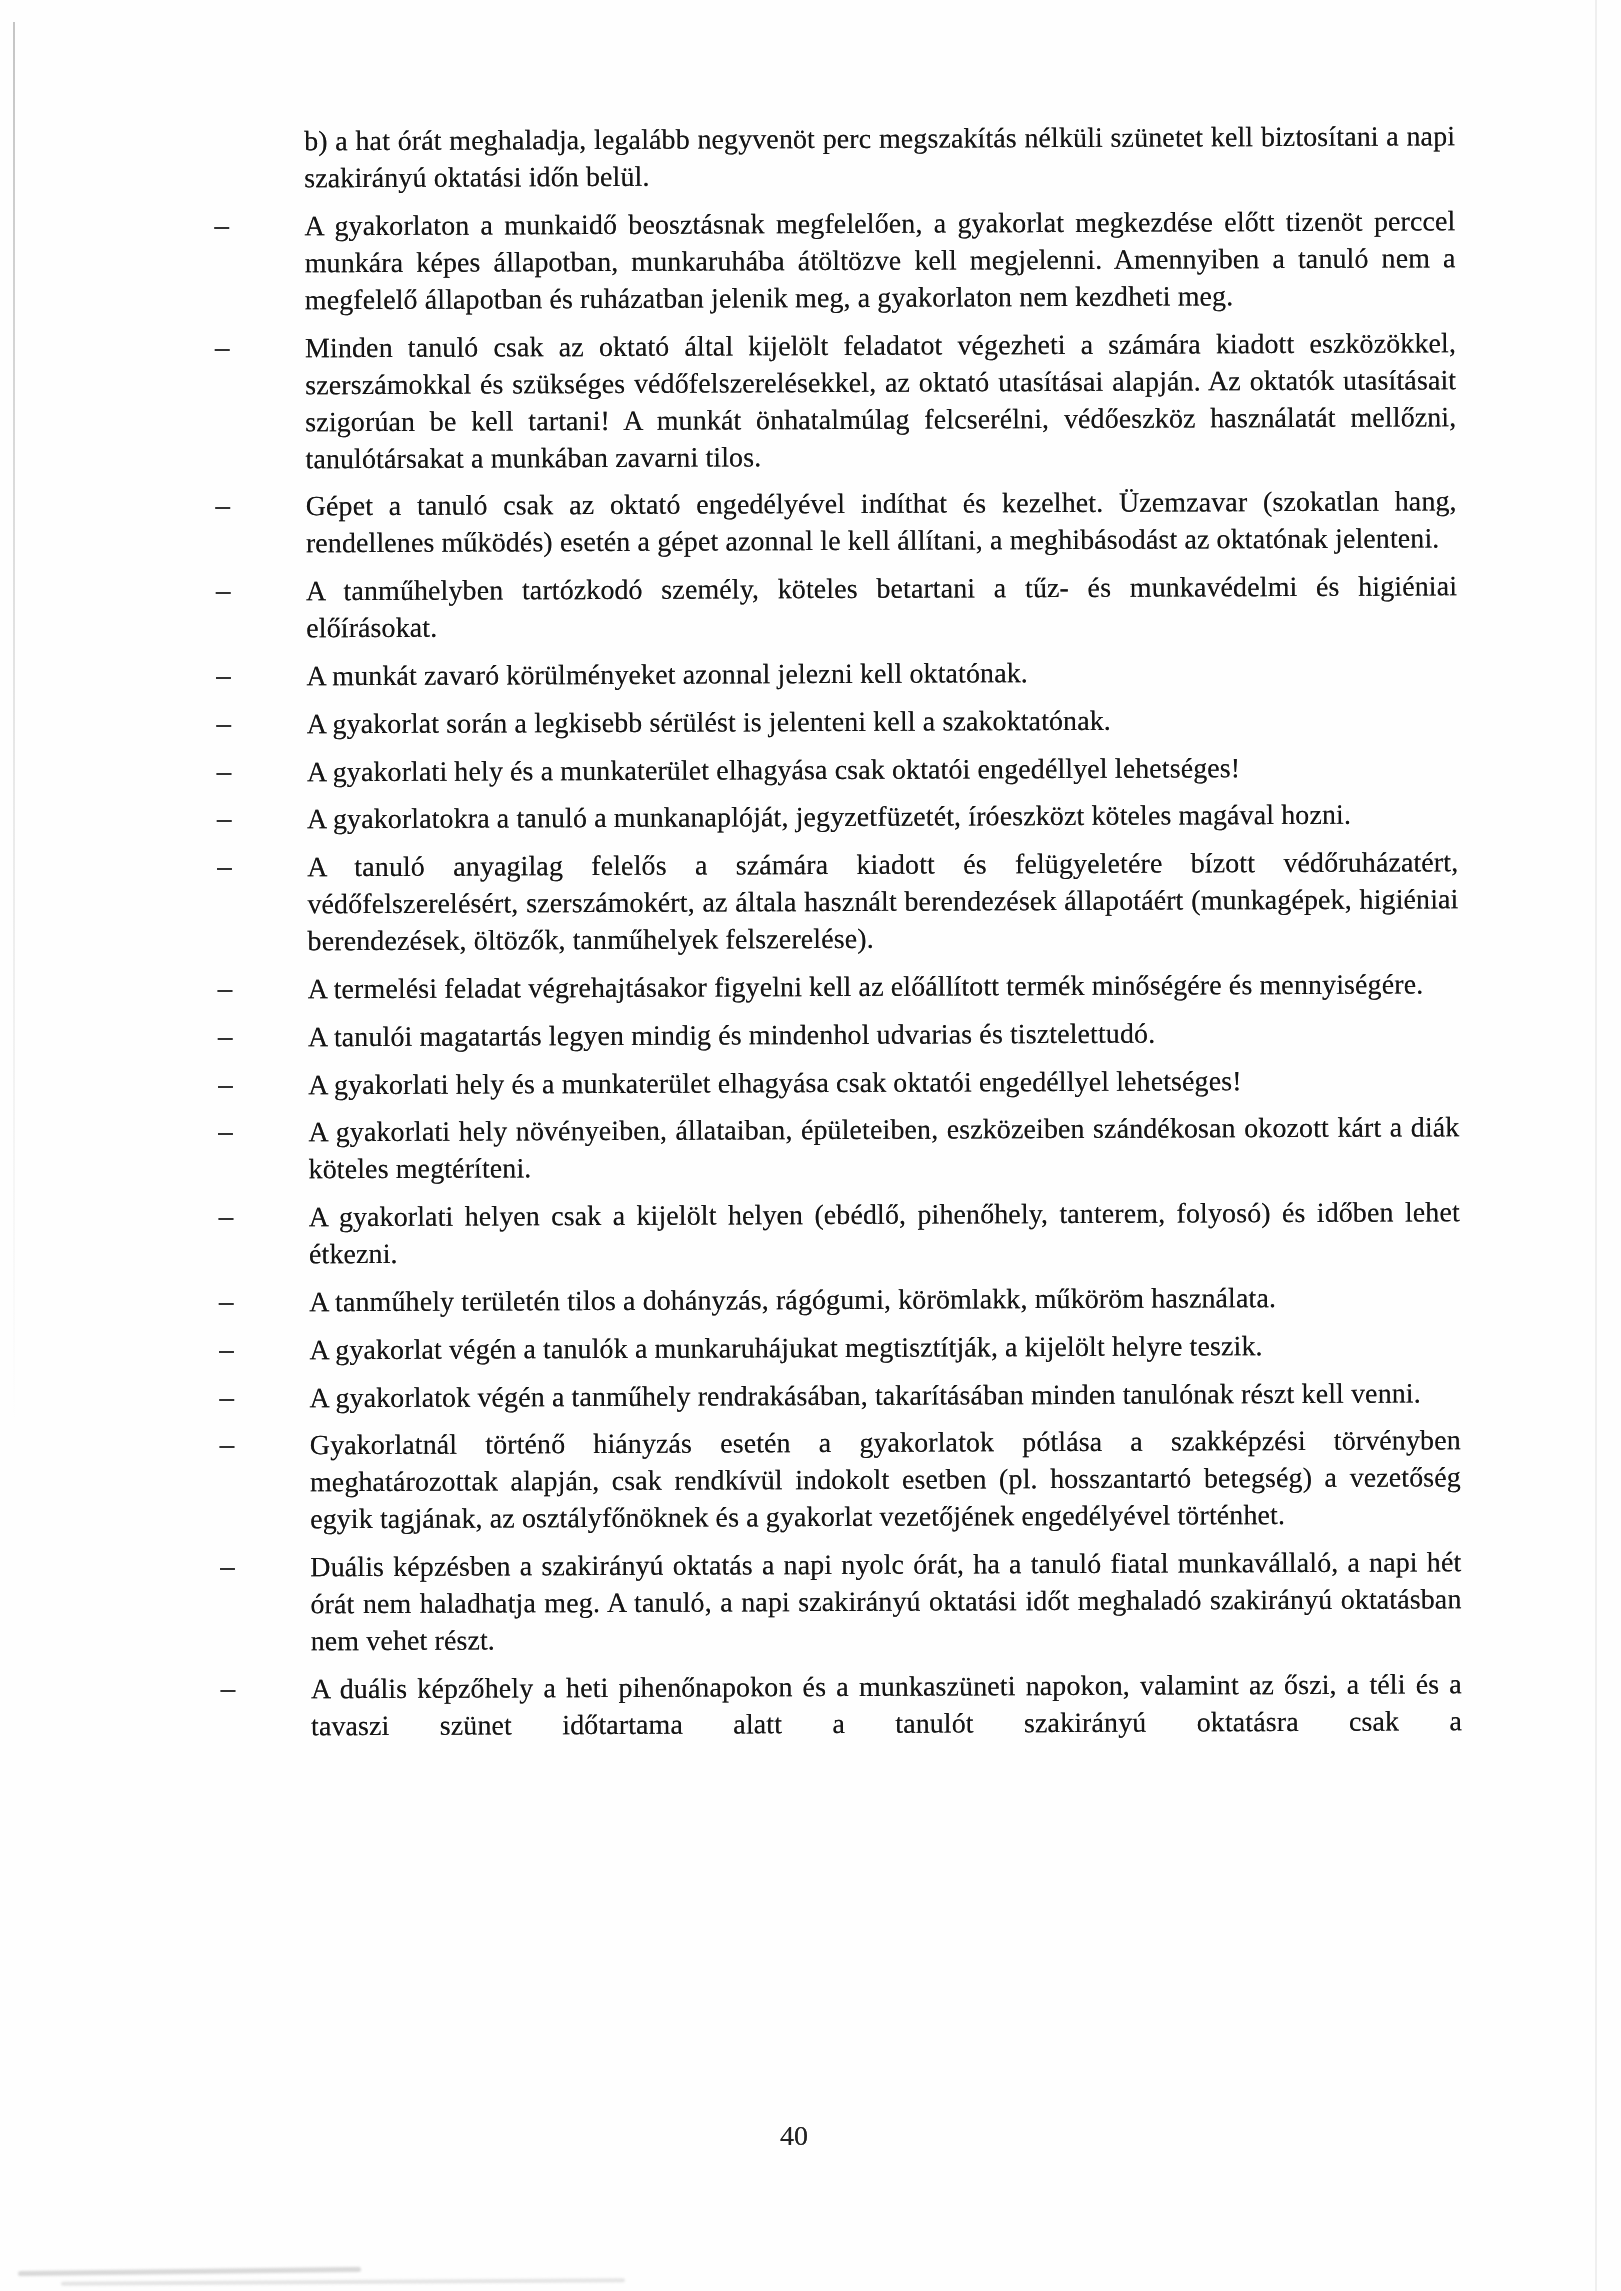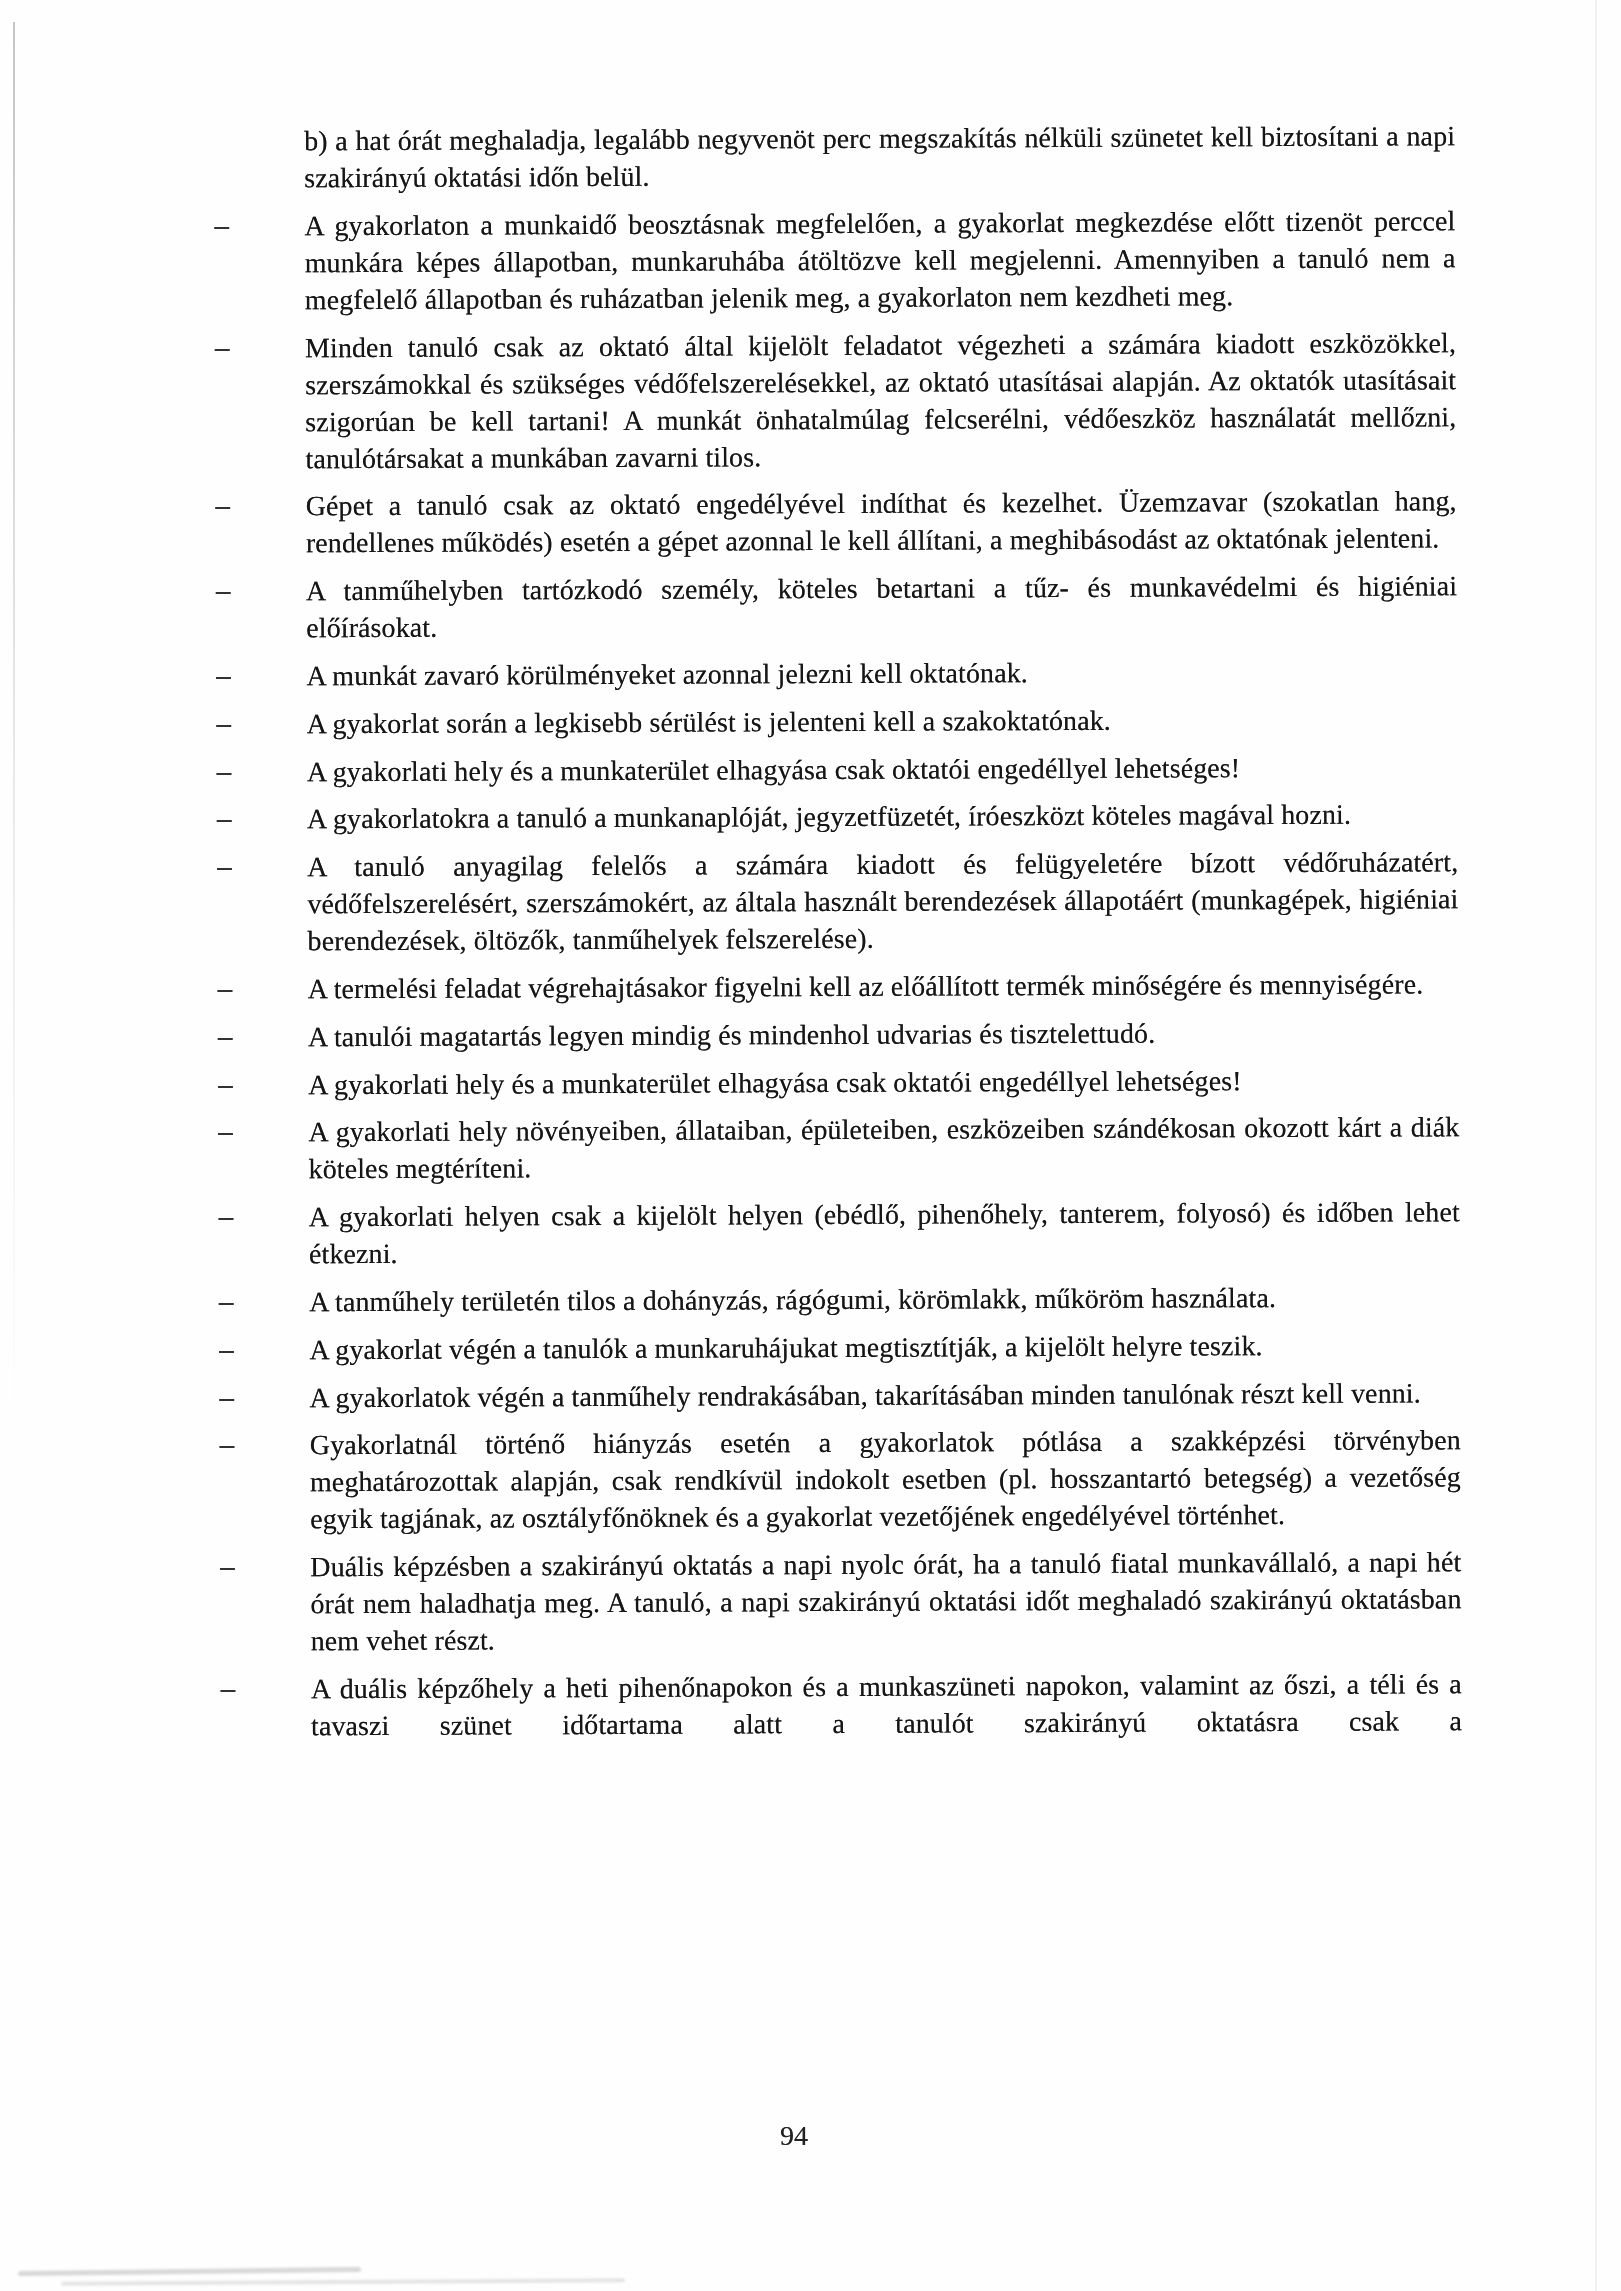--- a/index.html
+++ b/index.html
@@ -148,17 +148,17 @@
   <p class="para"><span class="marker">–</span><span>A gyakorlatok végén a tanműhely rendrakásában, takarításában minden tanulónak részt kell venni.</span></p>
 
   <p class="para"><span class="marker">–</span><span>Gyakorlatnál történő hiányzás esetén a gyakorlatok pótlása a szakképzési törvényben meghatározottak alapján, csak rendkívül indokolt esetben (pl. hosszantartó betegség) a vezetőség egyik tagjának, az osztályfőnöknek és a gyakorlat vezetőjének engedélyével történhet.</span></p>
 
   <p class="para"><span class="marker">–</span><span>Duális képzésben a szakirányú oktatás a napi nyolc órát, ha a tanuló fiatal munkavállaló, a napi hét órát nem haladhatja meg. A tanuló, a napi szakirányú oktatási időt meghaladó szakirányú oktatásban nem vehet részt.</span></p>
 
   <p class="para justify-last"><span class="marker">–</span><span>A duális képzőhely a heti pihenőnapokon és a munkaszüneti napokon, valamint az őszi, a téli és a tavaszi szünet időtartama alatt a tanulót szakirányú oktatásra csak a</span></p>
 
 </div>
 
-<div class="page-number">94</div>
+<div class="page-number">40</div>
 
 <div class="smudge-1"></div>
 <div class="smudge-2"></div>
 
 
 </body></html>

